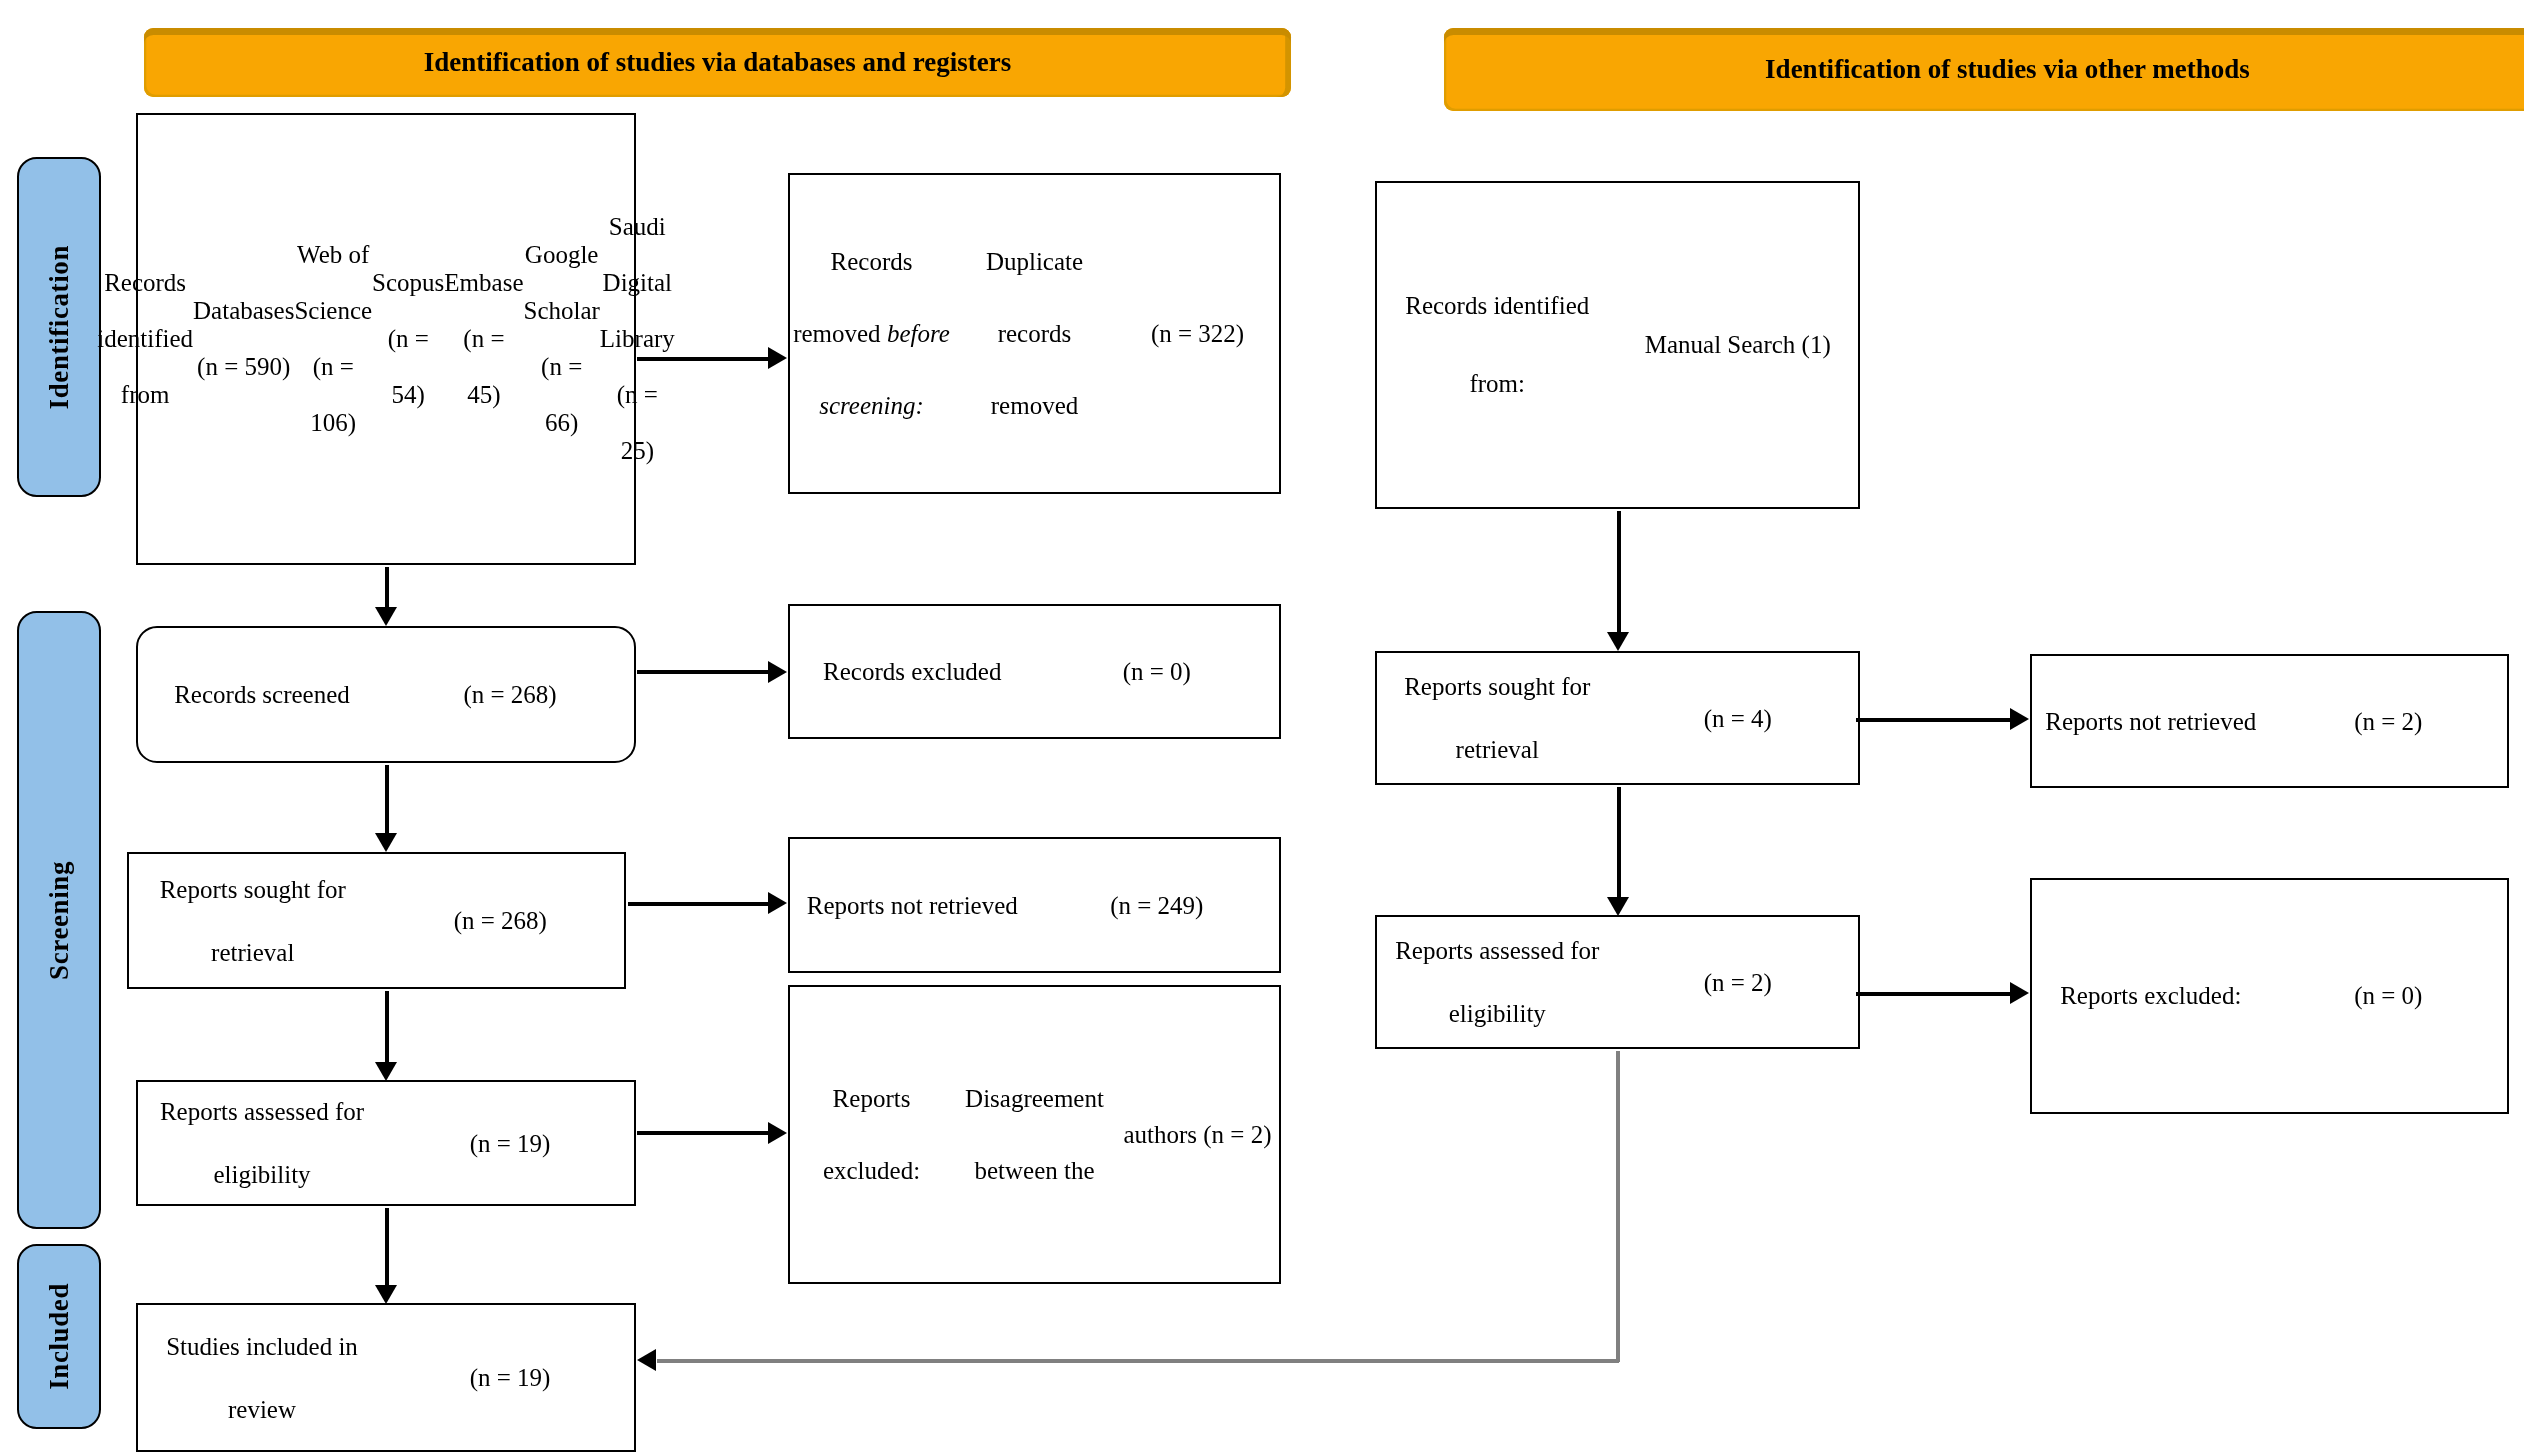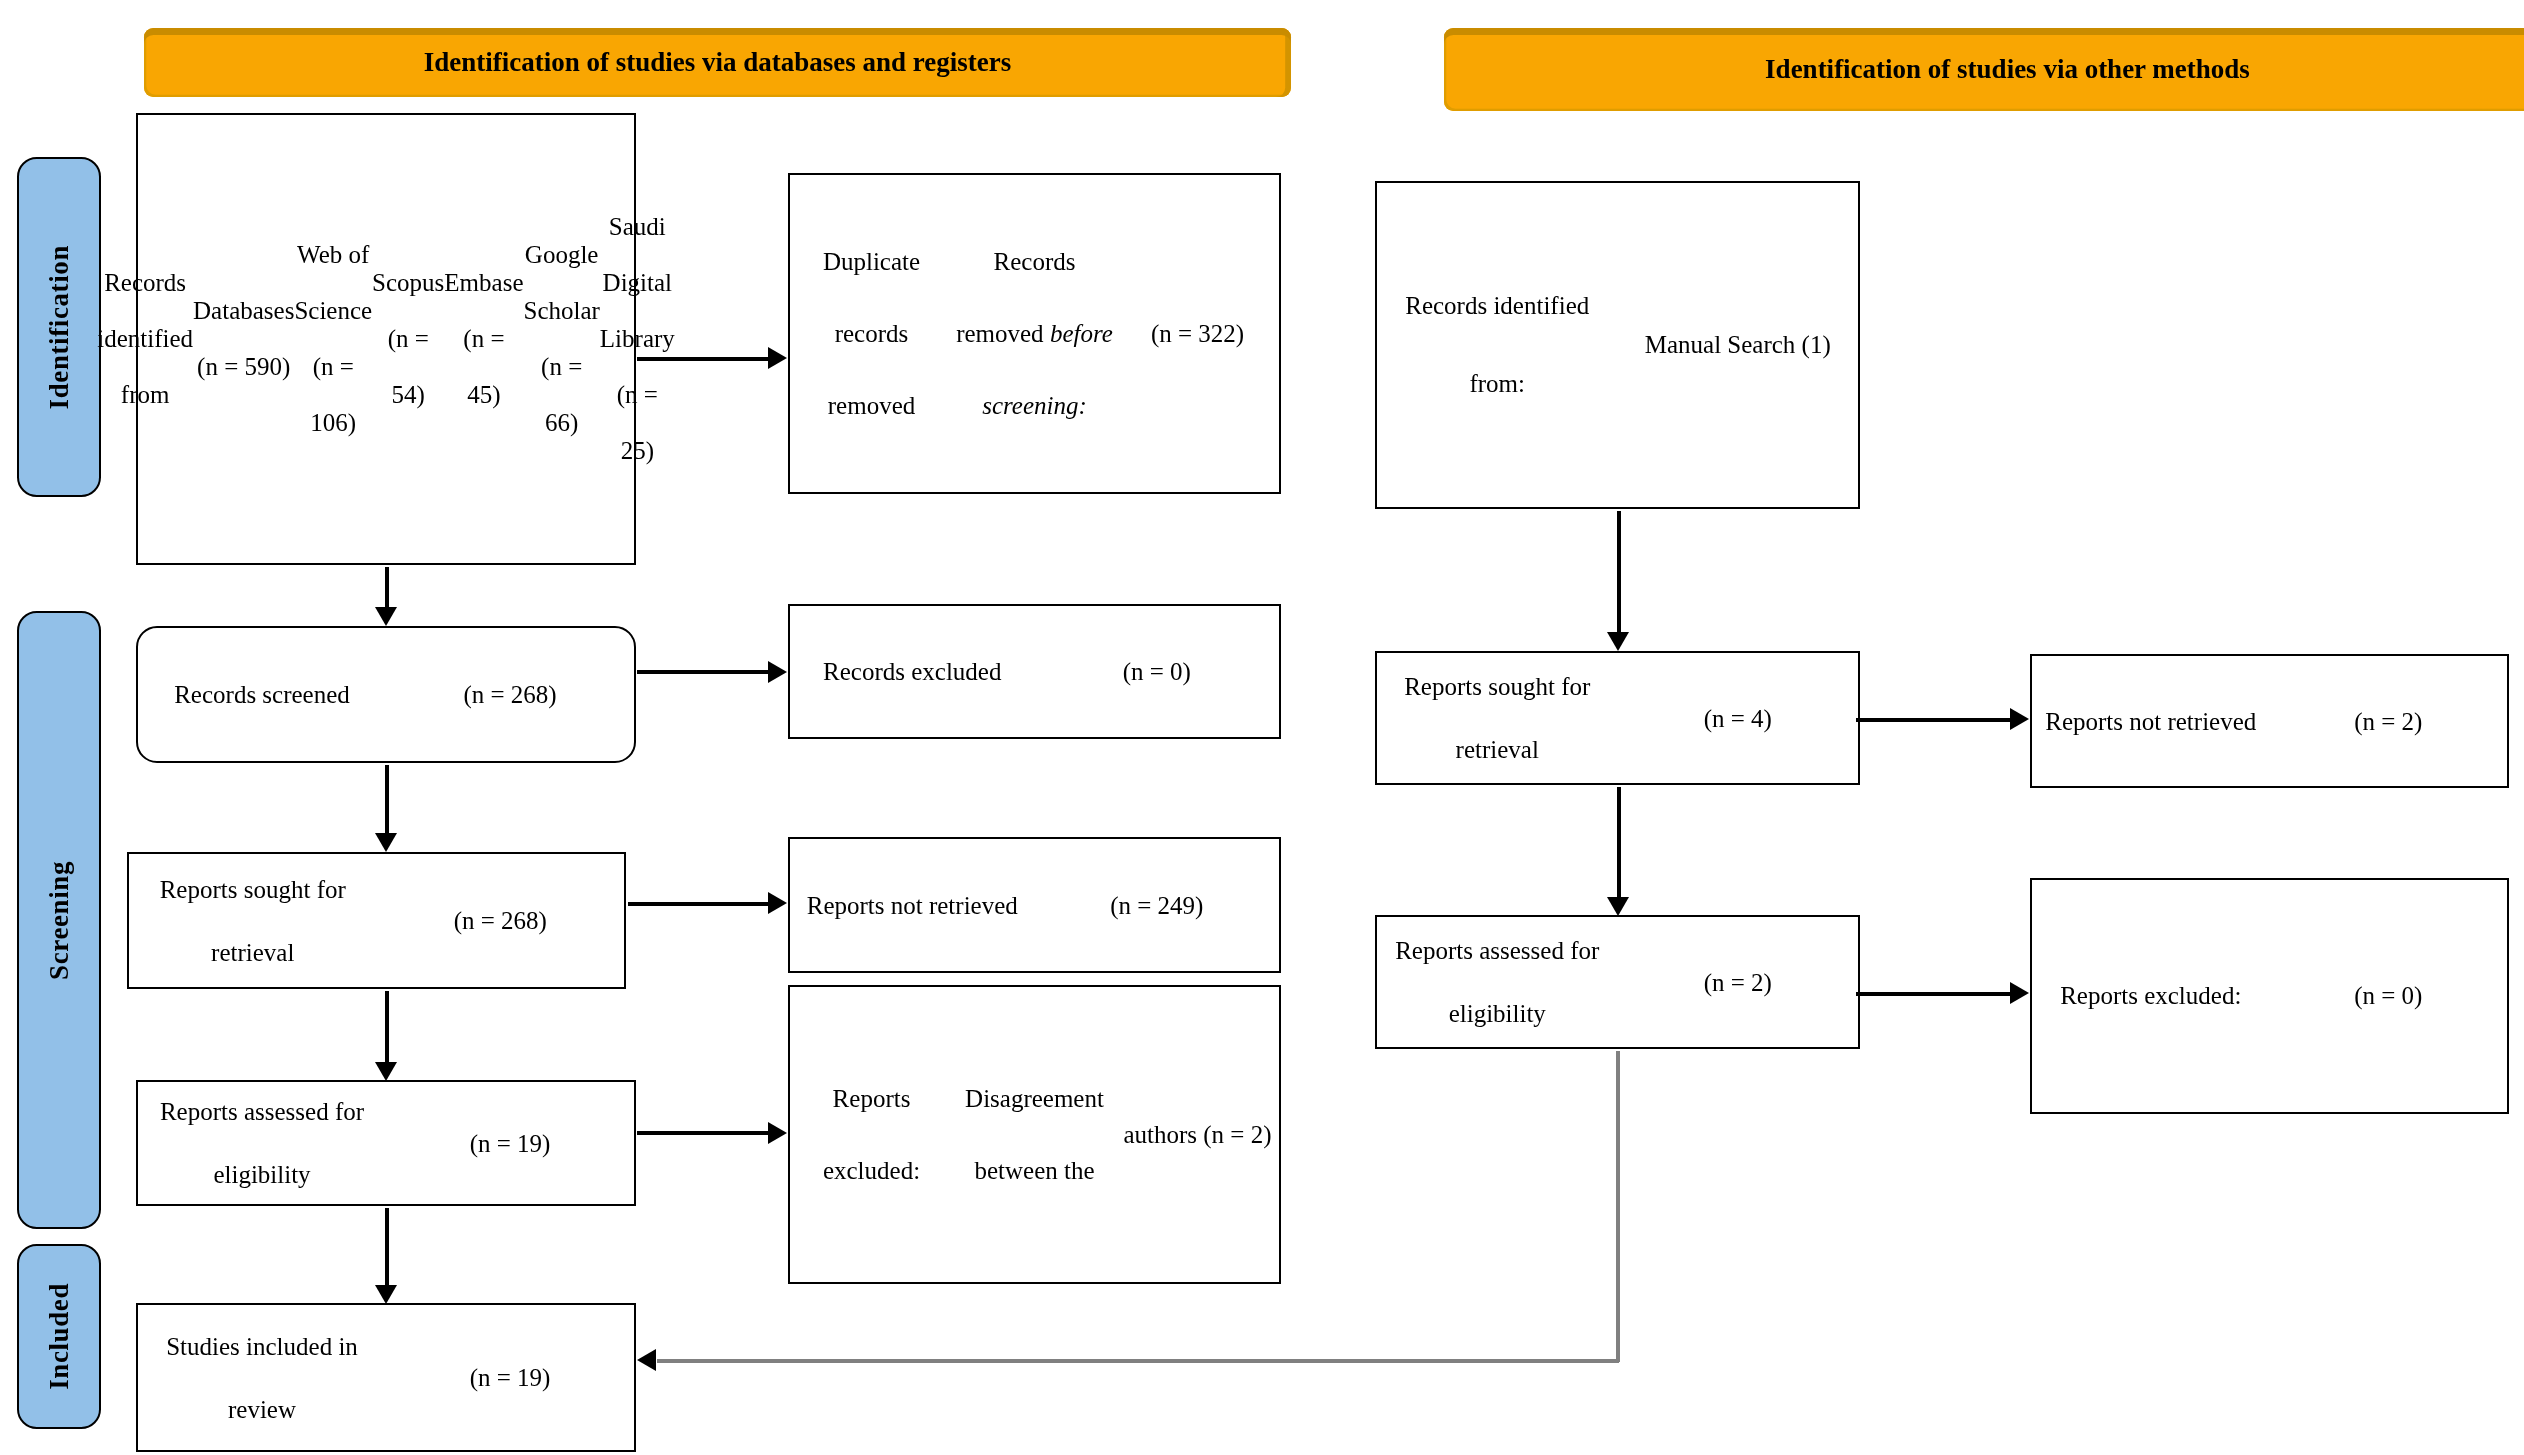--- a/index.html
+++ b/index.html
@@ -99,24 +99,24 @@
     <div class="bline">Records identified from</div>
     <div class="bline">Databases (n = 590)</div>
     <div class="bline">Web of Science (n = 106)</div>
     <div class="bline">Scopus (n = 54)</div>
     <div class="bline">Embase (n = 45)</div>
     <div class="bline">Google Scholar (n = 66)</div>
     <div class="bline">Saudi Digital Library (n = 25)</div>
   </div>
 
   <div class="box lh120" style="left:788px; top:161px; width:489px; height:317px;">
-    <div class="bline">Duplicate records removed</div>
     <div class="bline">
       <span>Records removed </span><span class="it">before screening:</span>
     </div>
+    <div class="bline">Duplicate records removed</div>
     <div class="bline">(n = 322)</div>
   </div>
 
   <div class="box lh105" style="left:136px; top:614px; width:496px; height:133px;border-radius:21px;">
     <div class="bline">Records screened</div>
     <div class="bline">(n = 268)</div>
   </div>
 
   <div class="box lh105" style="left:788px; top:592px; width:489px; height:131px;">
     <div class="bline">Records excluded</div>

